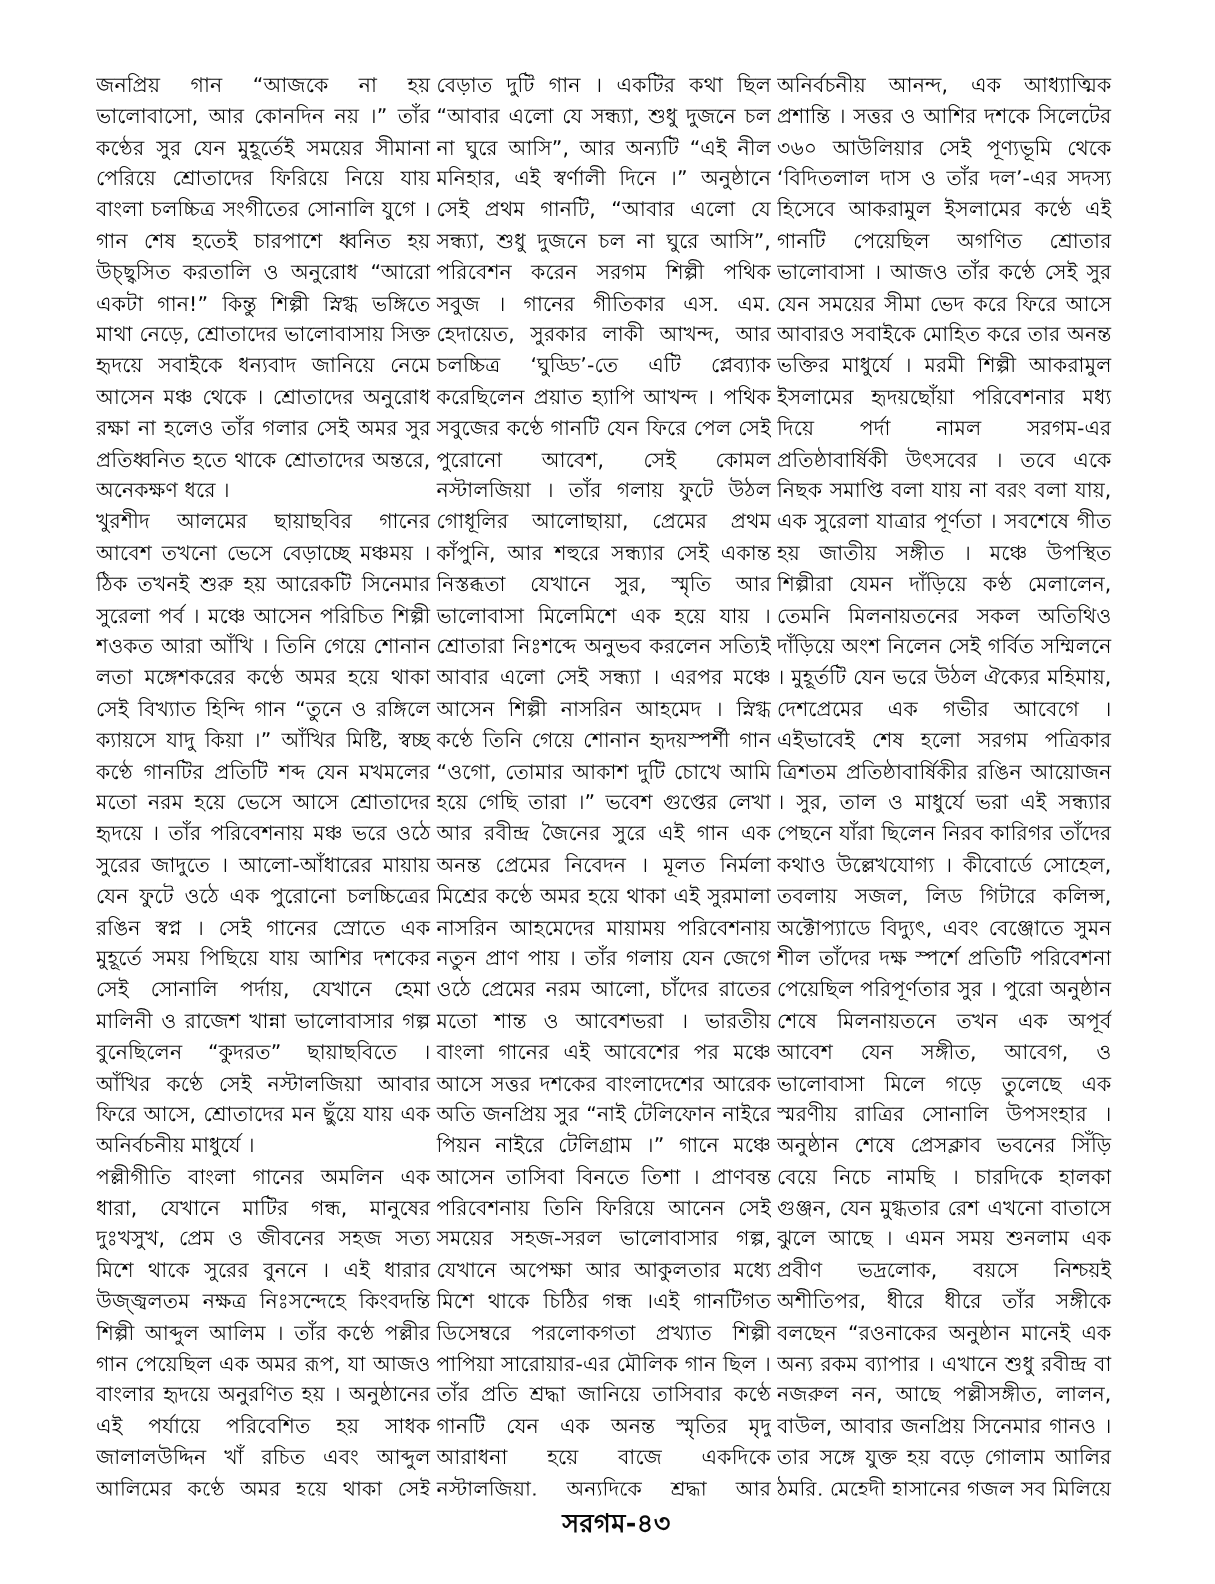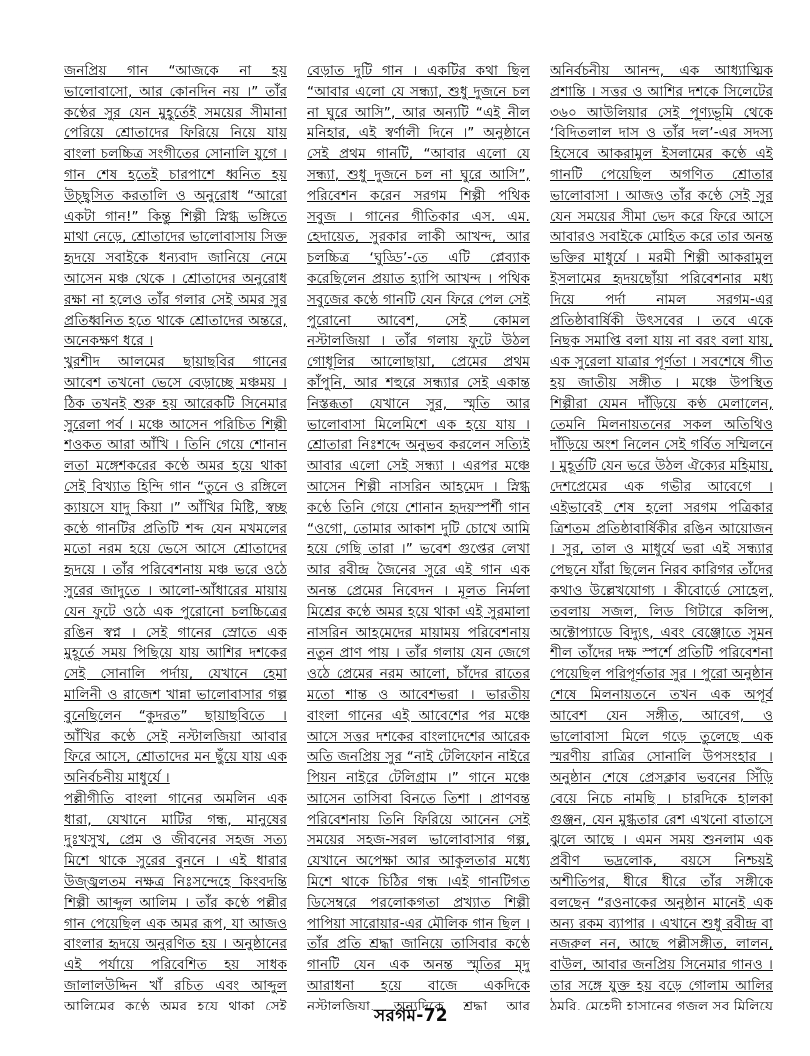--- a/index.html
+++ b/index.html
@@ -16,26 +16,25 @@
     color: #0a0a0a;
   }
   .page {
     position: absolute;
     inset: 0;
     background: #ffffff;
   }
   .columns {
     position: absolute;
     left: 64px;
-    top: 60px;
+    top: 47px;
     width: 694px;
     height: 950px;
     display: flex;
-    gap: 20px;
-    text-decoration: underline;
+    gap: 4px;
   }
   .col {
     width: 223px;
     flex: 0 0 223px;
     font-size: 13.6px;
     line-height: 20.8px;
     text-align: justify;
     font-weight: 500;
     letter-spacing: 0.1px;
     overflow: hidden;
@@ -74,16 +73,16 @@
 
     </div>
 
     <div class="col">
       <p>অনির্বচনীয় আনন্দ, এক আধ্যাত্মিক প্রশান্তি । সত্তর ও আশির দশকে সিলেটের ৩৬০ আউলিয়ার সেই পূণ্যভূমি থেকে ‘বিদিতলাল দাস ও তাঁর দল’-এর সদস্য হিসেবে আকরামুল ইসলামের কণ্ঠে এই গানটি পেয়েছিল অগণিত শ্রোতার ভালোবাসা । আজও তাঁর কণ্ঠে সেই সুর যেন সময়ের সীমা ভেদ করে ফিরে আসে আবারও সবাইকে মোহিত করে তার অনন্ত ভক্তির মাধুর্যে । মরমী শিল্পী আকরামুল ইসলামের হৃদয়ছোঁয়া পরিবেশনার মধ্য দিয়ে পর্দা নামল সরগম-এর প্রতিষ্ঠাবার্ষিকী উৎসবের । তবে একে নিছক সমাপ্তি বলা যায় না বরং বলা যায়, এক সুরেলা যাত্রার পূর্ণতা । সবশেষে  গীত হয় জাতীয় সঙ্গীত । মঞ্চে উপস্থিত শিল্পীরা যেমন দাঁড়িয়ে কণ্ঠ মেলালেন, তেমনি মিলনায়তনের সকল অতিথিও দাঁড়িয়ে অংশ নিলেন সেই গর্বিত সম্মিলনে । মুহূর্তটি যেন ভরে উঠল ঐক্যের মহিমায়, দেশপ্রেমের এক গভীর আবেগে । এইভাবেই শেষ হলো সরগম পত্রিকার ত্রিশতম প্রতিষ্ঠাবার্ষিকীর রঙিন আয়োজন । সুর, তাল ও মাধুর্যে ভরা এই সন্ধ্যার পেছনে যাঁরা ছিলেন নিরব কারিগর তাঁদের কথাও উল্লেখযোগ্য । কীবোর্ডে সোহেল, তবলায় সজল, লিড গিটারে কলিন্স, অক্টোপ্যাডে বিদ্যুৎ, এবং বেঞ্জোতে সুমন শীল তাঁদের দক্ষ স্পর্শে প্রতিটি পরিবেশনা পেয়েছিল পরিপূর্ণতার সুর । পুরো অনুষ্ঠান শেষে মিলনায়তনে তখন এক অপূর্ব আবেশ যেন সঙ্গীত, আবেগ, ও ভালোবাসা মিলে গড়ে তুলেছে এক স্মরণীয় রাত্রির সোনালি উপসংহার । অনুষ্ঠান শেষে প্রেসক্লাব ভবনের সিঁড়ি বেয়ে নিচে নামছি ।  চারদিকে হালকা গুঞ্জন, যেন মুগ্ধতার রেশ এখনো বাতাসে ঝুলে আছে । এমন সময় শুনলাম এক প্রবীণ ভদ্রলোক, বয়সে নিশ্চয়ই অশীতিপর, ধীরে ধীরে তাঁর সঙ্গীকে বলছেন “রওনাকের অনুষ্ঠান মানেই এক অন্য রকম ব্যাপার । এখানে শুধু রবীন্দ্র বা নজরুল নন, আছে পল্লীসঙ্গীত, লালন, বাউল, আবার জনপ্রিয় সিনেমার গানও । তার সঙ্গে যুক্ত হয় বড়ে গোলাম আলির ঠুমরি, মেহেদী হাসানের গজল সব মিলিয়ে যেন এক সুরের অমৃতধারা ।” কথাটা শেষ করে একটু থামলেন তিনি । তারপর চোখে ঝিলিক এনে যোগ করলেন “আর এবারের আয়োজনটা তো একেবারে খেল দেখিয়েছে! ভেবেছিলাম, সবই গায়ন কিন্তু এক কিশোর যখন কী-বোর্ডে মোৎসার্টের মিউজিক বাজাল, তখন তো মনে হলো, বাংলাদেশি সন্ধ্যার আকাশে হঠাৎ এক ইউরোপীয় সুরতারা জ্বলে উঠেছে!” আমি পেছন ফিরে তাকালাম প্রবীণের সারা মুখ জুড়ে এক প্রশান্ত হাসি । মনে হলো, তিনি শুধু একজন দর্শক নন, সুরের এক চিরন্তন সাধক, যিনি জানেন ভালো সংগীত জাতি-ভাষা-কাল পেরিয়ে এক মানবিকতার উৎসবে মেশায় আমাদের সকলকে । □</p>
     </div>
 
   </div>
 
   <div class="footer">
-    <span>সরগম-72</span>
+    <span>সরগম-৪৩</span>
   </div>
 
 </div>
 
 </body></html>

